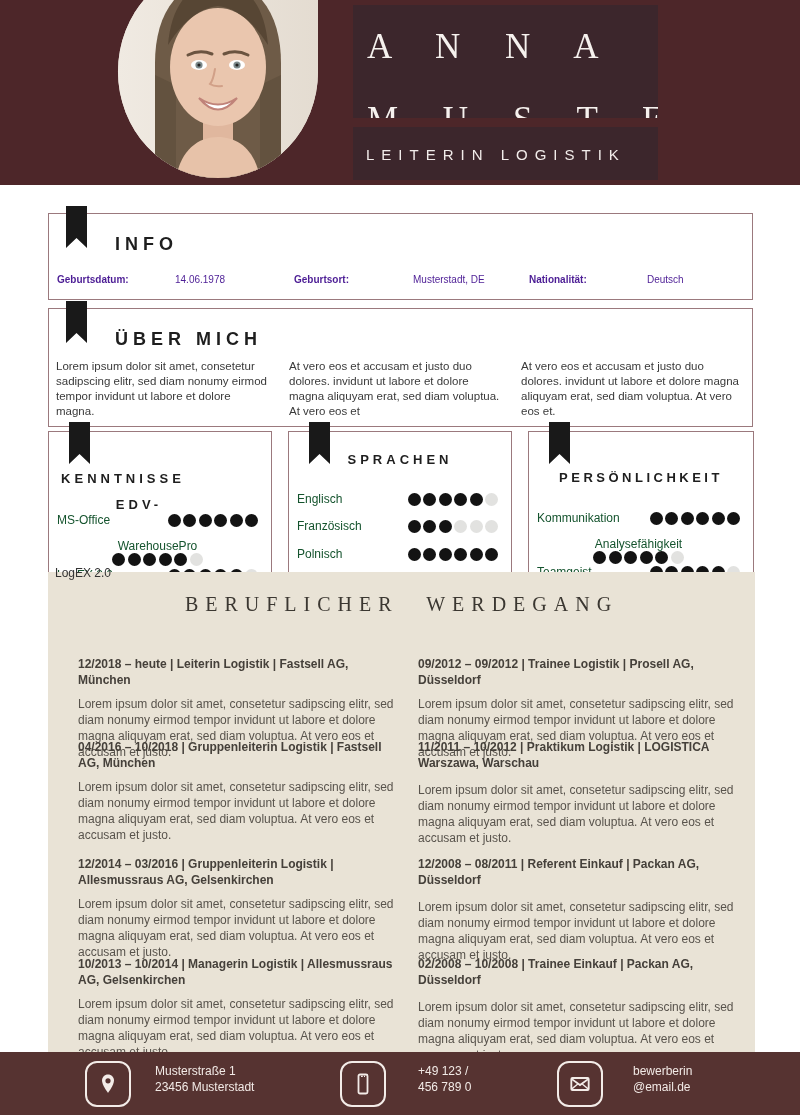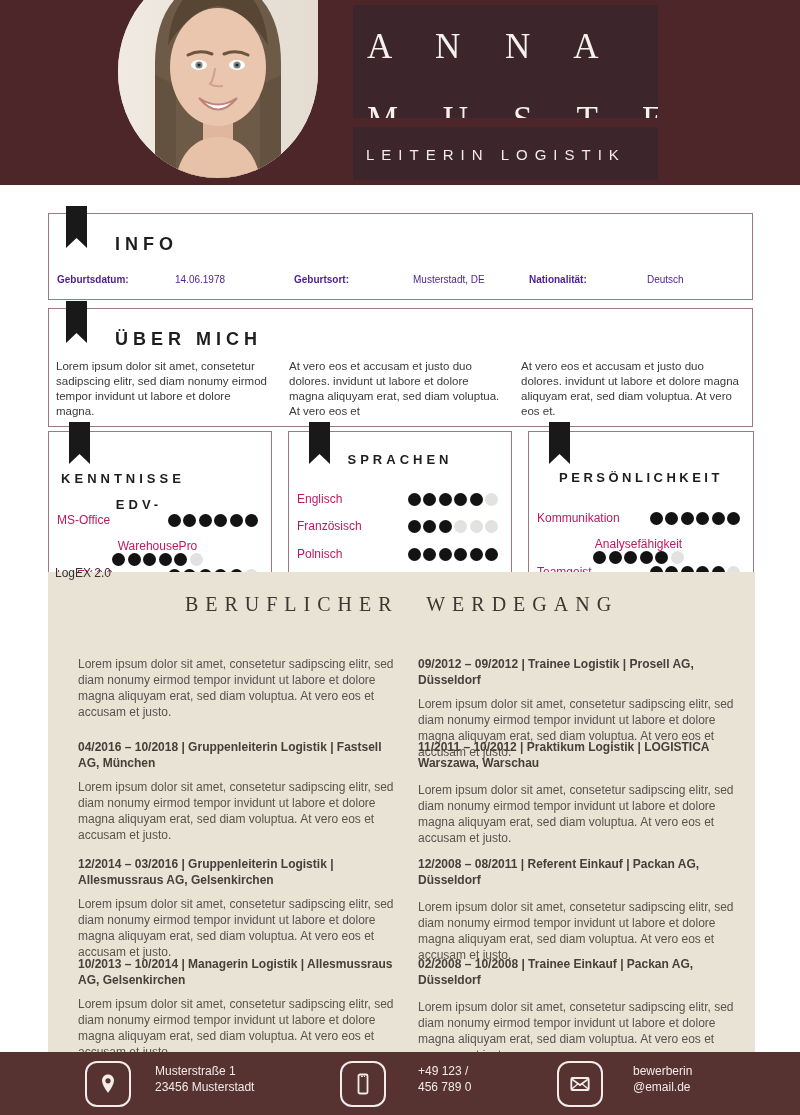--- a/index.html
+++ b/index.html
@@ -36,21 +36,21 @@
 
   
   .skill-box{top:431px;height:240px;}
   .edv-box{left:48px;width:222px;}
   .spr-box{left:288px;width:222px;}
   .per-box{left:528px;width:224px;}
   .skill-title{position:absolute;font-size:13px;font-weight:700;letter-spacing:4px;color:#1e1e1e;
                white-space:nowrap;text-align:center;}
   .rate-row{position:absolute;left:8px;right:13px;height:16px;display:flex;
             justify-content:space-between;align-items:center;}
-  .rate-row .nm{font-size:12px;color:#be185d;text-align:right;}
+  .rate-row .nm{font-size:12px;color:#14532d;text-align:right;}
   .dots{display:flex;gap:2.5px;}
   .dot{width:13px;height:13px;border-radius:50%;background:#e2e2e0;}
   .dot.filled{background:#131313;}
 
   
   .career{position:absolute;left:48px;top:572px;width:707px;height:480px;background:#e9e3d6;z-index:20;}
   .career-title{position:absolute;left:0;right:0;top:21px;text-align:center;
                 font-family:"Liberation Serif",serif;font-size:20px;letter-spacing:7px;word-spacing:16px;
                 color:#3b3731;white-space:nowrap;}
   .career-grid{position:absolute;left:30px;top:84px;display:grid;
@@ -243,20 +243,21 @@
         </span>
     </div>
   </div>
 
   <div class="logex-overlay">LogEX 2.0</div>
 
   <div class="career">
     <div class="career-title">BERUFLICHER WERDEGANG</div>
     <div class="career-grid">
       <div class="entry">
+        <h3>12/2018 – heute | Leiterin Logistik | Fastsell AG, München</h3>
         <p>Lorem ipsum dolor sit amet, consetetur sadipscing elitr, sed diam nonumy eirmod tempor invidunt ut labore et dolore magna aliquyam erat, sed diam voluptua. At vero eos et accusam et justo.</p>
       </div>
       <div class="entry">
         <h3>04/2016 – 10/2018 | Gruppenleiterin Logistik | Fastsell AG, München</h3>
         <p>Lorem ipsum dolor sit amet, consetetur sadipscing elitr, sed diam nonumy eirmod tempor invidunt ut labore et dolore magna aliquyam erat, sed diam voluptua. At vero eos et accusam et justo.</p>
       </div>
       <div class="entry">
         <h3>12/2014 – 03/2016 | Gruppenleiterin Logistik | Allesmussraus AG, Gelsenkirchen</h3>
         <p>Lorem ipsum dolor sit amet, consetetur sadipscing elitr, sed diam nonumy eirmod tempor invidunt ut labore et dolore magna aliquyam erat, sed diam voluptua. At vero eos et accusam et justo.</p>
       </div>

